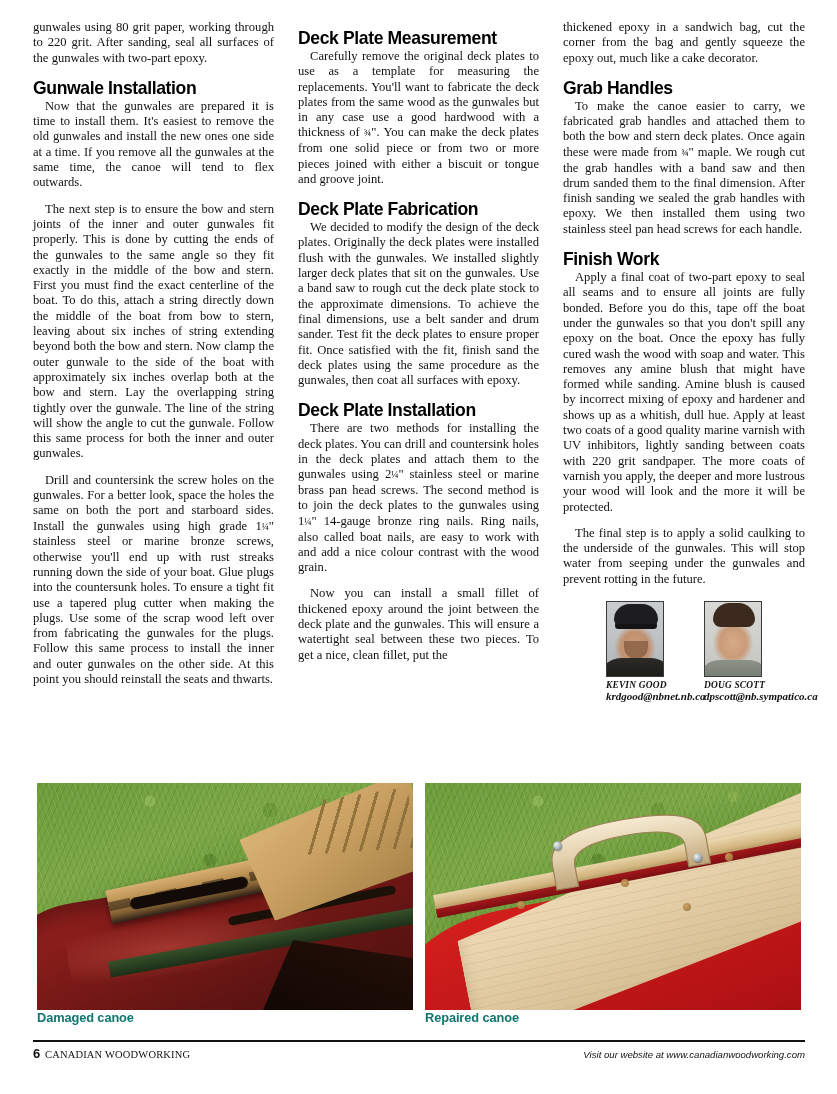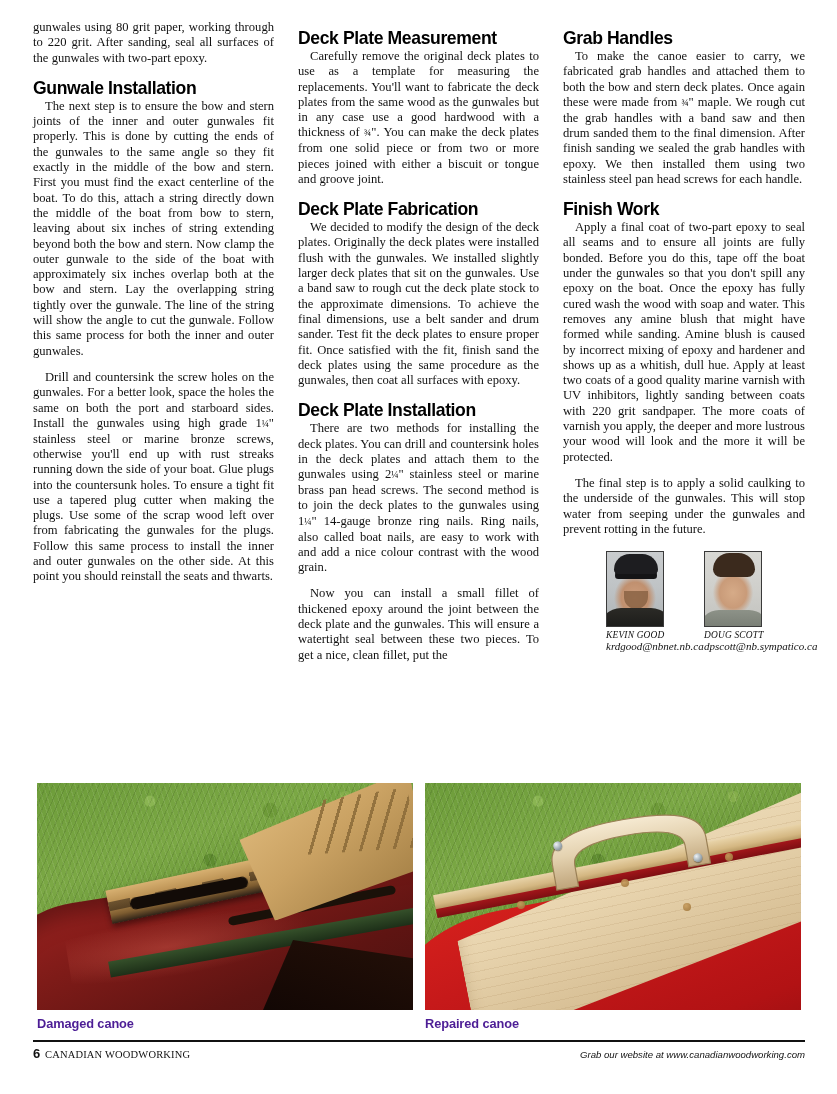--- a/index.html
+++ b/index.html
@@ -68,20 +68,21 @@
     font-size: 9.5px;
     vertical-align: 0.5px;
   }
 
   
   .authors {
     margin-top: 14px;
     display: flex;
     justify-content: center;
     gap: 40px;
+    font-weight: bold;
   }
   .author {
     width: 58px;
     text-align: center;
   }
   .author-photo {
     width: 58px;
     height: 76px;
     border: 1px solid #3a3a3a;
     box-sizing: border-box;
@@ -199,26 +200,26 @@
   }
   .photo-block { width: 376px; }
   .photo-frame {
     width: 376px;
     height: 227px;
     overflow: hidden;
     position: relative;
     background: #4a7a2a;
   }
   .photo-caption {
-    margin-top: 6px;
+    margin-top: 0;
     font-family: "Liberation Sans", sans-serif;
     font-weight: bold;
     font-size: 12.8px;
     line-height: 15px;
-    color: #4c1d95;
+    color: #0f766e;
     letter-spacing: -0.1px;
   }
 
   
   .grass {
     position: absolute; inset: 0;
     background:
       radial-gradient(circle at 12% 18%, #74a23e 0 6px, rgba(0,0,0,0) 7px),
       radial-gradient(circle at 30% 8%,  #8ab552 0 5px, rgba(0,0,0,0) 6px),
       radial-gradient(circle at 62% 12%, #6d9a38 0 7px, rgba(0,0,0,0) 8px),
@@ -431,35 +432,37 @@
 </head>
 <body>
 
 <div class="page">
 
   <div class="columns">
 
     <div class="col">
       <p class="body noindent">gunwales using 80 grit paper, working through to 220 grit. After sanding, seal all surfaces of the gunwales with two-part epoxy.</p>
       <h2 class="section first">Gunwale Installation</h2>
+      <p class="body">Now that the gunwales are prepared it is time to install them. It's easiest to remove the old gunwales and install the new ones one side at a time. If you remove all the gunwales at the same time, the canoe will tend to flex outwards.</p>
       <p class="body">The next step is to ensure the bow and stern joints of the inner and outer gunwales fit properly. This is done by cutting the ends of the gunwales to the same angle so they fit exactly in the middle of the bow and stern. First you must find the exact centerline of the boat. To do this, attach a string directly down the middle of the boat from bow to stern, leaving about six inches of string extending beyond both the bow and stern. Now clamp the outer gunwale to the side of the boat with approximately six inches overlap both at the bow and stern. Lay the overlapping string tightly over the gunwale. The line of the string will show the angle to cut the gunwale. Follow this same process for both the inner and outer gunwales.</p>
       <p class="body">Drill and countersink the screw holes on the gunwales. For a better look, space the holes the same on both the port and starboard sides. Install the gunwales using high grade 1<span class="frac">¼</span>" stainless steel or marine bronze screws, otherwise you'll end up with rust streaks running down the side of your boat. Glue plugs into the countersunk holes. To ensure a tight fit use a tapered plug cutter when making the plugs. Use some of the scrap wood left over from fabricating the gunwales for the plugs. Follow this same process to install the inner and outer gunwales on the other side. At this point you should reinstall the seats and thwarts.</p>
     </div>
 
     <div class="col">
       <h2 class="section first">Deck Plate Measurement</h2>
       <p class="body">Carefully remove the original deck plates to use as a template for measuring the replacements. You'll want to fabricate the deck plates from the same wood as the gunwales but in any case use a good hardwood with a thickness of <span class="frac">¾</span>". You can make the deck plates from one solid piece or from two or more pieces joined with either a biscuit or tongue and groove joint.</p>
       <h2 class="section">Deck Plate Fabrication</h2>
       <p class="body">We decided to modify the design of the deck plates. Originally the deck plates were installed flush with the gunwales. We installed slightly larger deck plates that sit on the gunwales. Use a band saw to rough cut the deck plate stock to the approximate dimensions. To achieve the final dimensions, use a belt sander and drum sander. Test fit the deck plates to ensure proper fit. Once satisfied with the fit, finish sand the deck plates using the same procedure as the gunwales, then coat all surfaces with epoxy.</p>
       <h2 class="section">Deck Plate Installation</h2>
       <p class="body">There are two methods for installing the deck plates. You can drill and countersink holes in the deck plates and attach them to the gunwales using 2<span class="frac">¼</span>" stainless steel or marine brass pan head screws. The second method is to join the deck plates to the gunwales using 1<span class="frac">¼</span>" 14-gauge bronze ring nails. Ring nails, also called boat nails, are easy to work with and add a nice colour contrast with the wood grain.</p>
       <p class="body">Now you can install a small fillet of thickened epoxy around the joint between the deck plate and the gunwales. This will ensure a watertight seal between these two pieces. To get a nice, clean fillet, put the</p>
     </div>
 
     <div class="col col-3">
+      <p class="body noindent">thickened epoxy in a sandwich bag, cut the corner from the bag and gently squeeze the epoxy out, much like a cake decorator.</p>
       <h2 class="section first">Grab Handles</h2>
       <p class="body">To make the canoe easier to carry, we fabricated grab handles and attached them to both the bow and stern deck plates. Once again these were made from <span class="frac">¾</span>" maple. We rough cut the grab handles with a band saw and then drum sanded them to the final dimension. After finish sanding we sealed the grab handles with epoxy. We then installed them using two stainless steel pan head screws for each handle.</p>
       <h2 class="section">Finish Work</h2>
       <p class="body">Apply a final coat of two-part epoxy to seal all seams and to ensure all joints are fully bonded. Before you do this, tape off the boat under the gunwales so that you don't spill any epoxy on the boat. Once the epoxy has fully cured wash the wood with soap and water. This removes any amine blush that might have formed while sanding. Amine blush is caused by incorrect mixing of epoxy and hardener and shows up as a whitish, dull hue. Apply at least two coats of a good quality marine varnish with UV inhibitors, lightly sanding between coats with 220 grit sandpaper. The more coats of varnish you apply, the deeper and more lustrous your wood will look and the more it will be protected.</p>
       <p class="body">The final step is to apply a solid caulking to the underside of the gunwales. This will stop water from seeping under the gunwales and prevent rotting in the future.</p>
 
       <div class="authors">
         <div class="author">
           <div class="author-photo photo-kevin">
             <div class="kevin-beard"></div>
@@ -533,16 +536,16 @@
       <div class="photo-caption">Repaired canoe</div>
     </div>
   </div>
 
   <div class="footer-rule"></div>
   <div class="footer">
     <div class="footer-left">
       <span class="page-num">6</span>
       <span class="mag-name">CANADIAN WOODWORKING</span>
     </div>
-    <div class="footer-right">Grab our website at www.canadianwoodworking.com</div>
+    <div class="footer-right">Visit our website at www.canadianwoodworking.com</div>
   </div>
 
 </div>
 
 </body></html>

